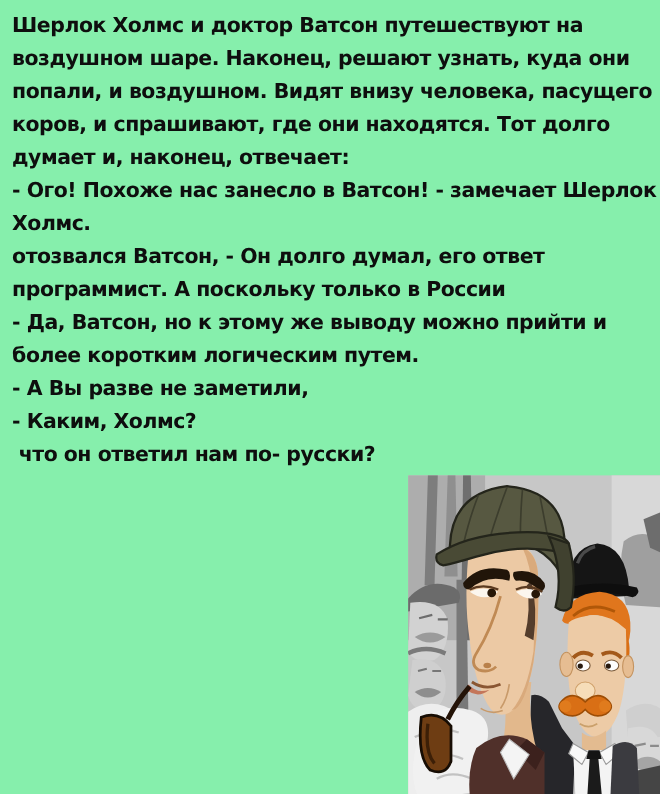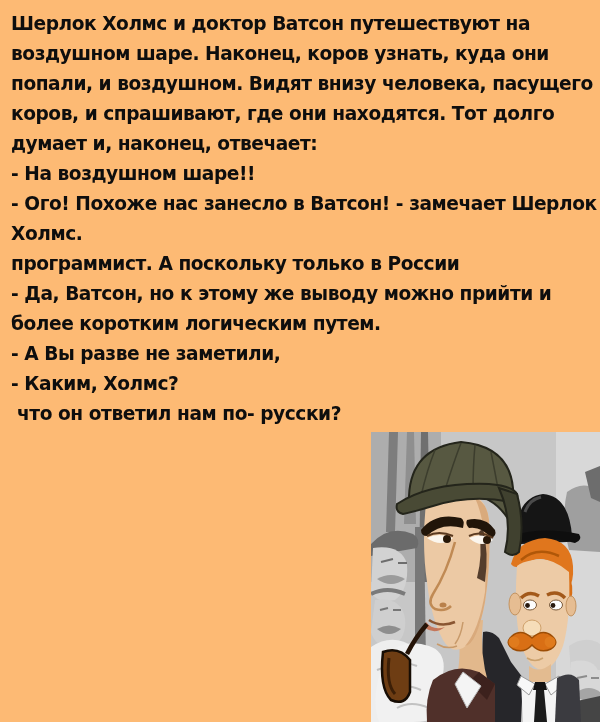--- a/index.html
+++ b/index.html
@@ -3,21 +3,21 @@
 <meta charset="utf-8">
 <style>
   html,body{margin:0;padding:0;}
   body{
     width:600px;height:722px;
     background:#ffffff;
     overflow:hidden;
     position:relative;
     font-family:"DejaVu Sans","Liberation Sans",sans-serif;
   }
-  .page{position:absolute;inset:0;background:#fdba74;}
+  .page{position:absolute;inset:0;background:#86efac;}
   .joke{
     position:absolute;left:11px;top:9px;width:586px;
     color:#0e0e0e;
     font-weight:700;
     font-size:18.6px;
     line-height:30px;
     letter-spacing:-0.45px;
   }
   .joke .line{
     height:30px;
@@ -29,27 +29,27 @@
     display:block;
   }
 </style>
 </head>
 <body>
 
 <div class="page">
 
   <div class="joke">
     <div class="line">Шерлок Холмс и доктор Ватсон путешествуют на</div>
-    <div class="line">воздушном шаре. Наконец, коров узнать, куда они</div>
+    <div class="line">воздушном шаре. Наконец, решают узнать, куда они</div>
     <div class="line">попали, и воздушном. Видят внизу человека, пасущего</div>
     <div class="line">коров, и спрашивают, где они находятся. Тот долго</div>
     <div class="line">думает и, наконец, отвечает:</div>
-    <div class="line">- На воздушном шаре!!</div>
     <div class="line">- Ого! Похоже нас занесло в Ватсон! - замечает Шерлок</div>
     <div class="line">Холмс.</div>
+    <div class="line">отозвался Ватсон, - Он долго думал, его ответ</div>
     <div class="line">программист. А поскольку только в России</div>
     <div class="line">- Да, Ватсон, но к этому же выводу можно прийти и</div>
     <div class="line">более коротким логическим путем.</div>
     <div class="line">- А Вы разве не заметили,</div>
     <div class="line">- Каким, Холмс?</div>
     <div class="line"> что он ответил нам по- русски?</div>
   </div>
 
   <svg class="illustration" viewBox="0 0 229 290" xmlns="http://www.w3.org/2000/svg">
 

